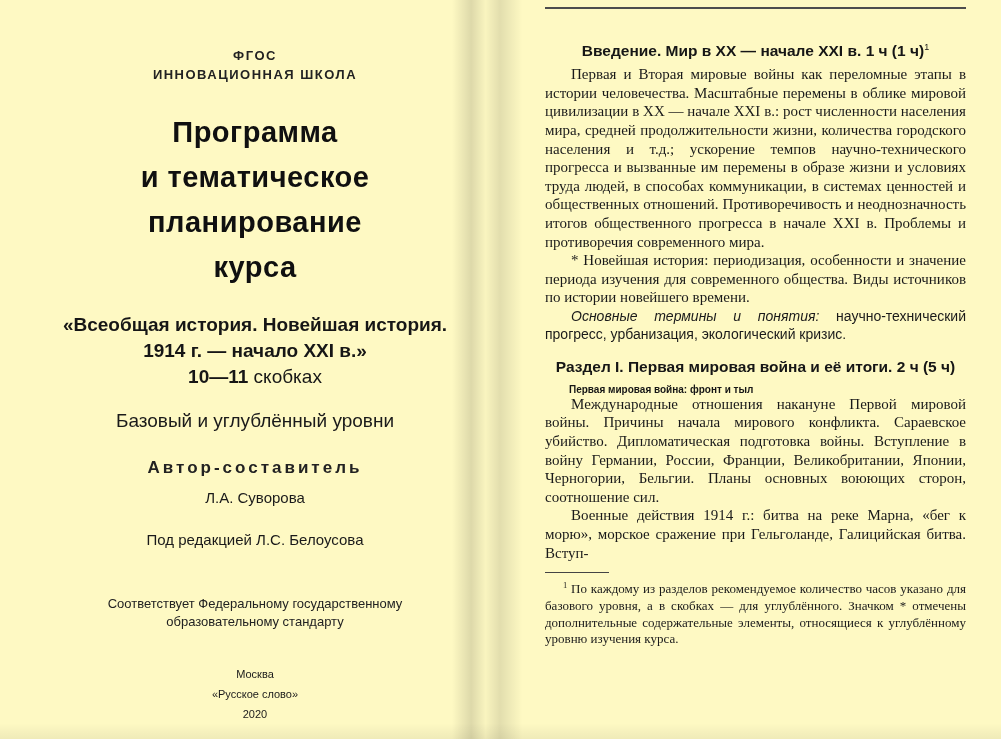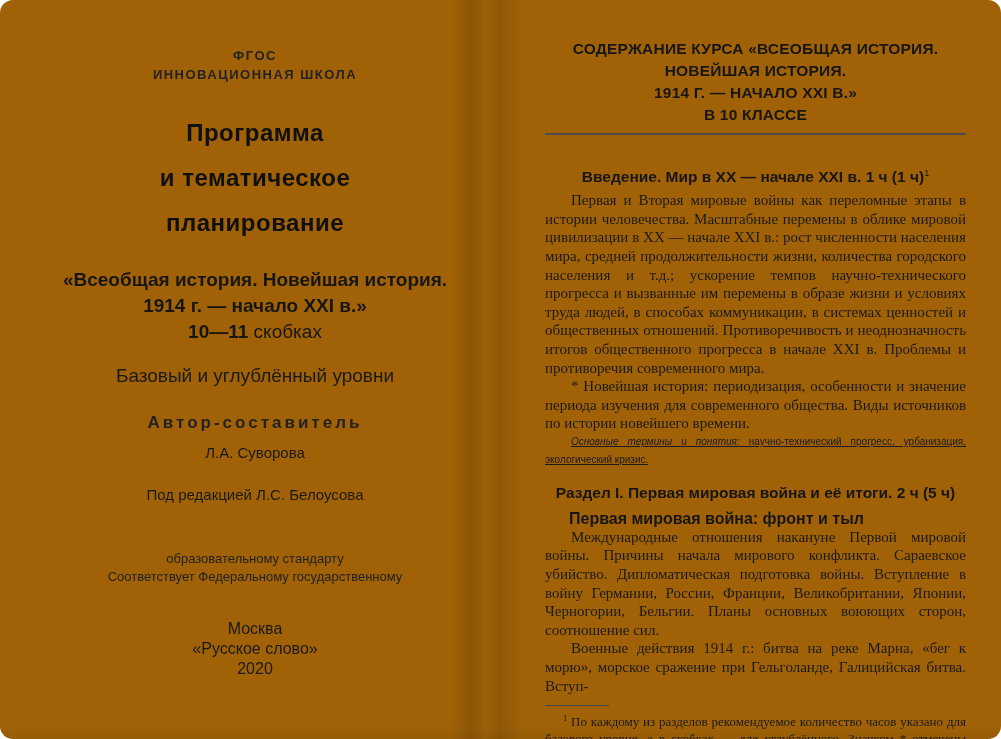--- a/index.html
+++ b/index.html
@@ -1,49 +1,49 @@
 <!DOCTYPE html>
 <html><head>
 <meta charset="utf-8">
 <style>
   html,body{margin:0;padding:0;background:#ffffff;}
-  .book{position:relative;width:1001px;height:739px;background:#a16207;overflow:hidden;
-        font-family:"Liberation Sans",sans-serif;color:#1c1c1c;border-radius:13px;}
+  .book{position:relative;width:1001px;height:739px;background:#fef9c3;overflow:hidden;
+        font-family:"Liberation Sans",sans-serif;color:#1c1c1c;}
   
   .spine-shadow{position:absolute;left:452px;top:0;width:80px;height:739px;pointer-events:none;
         background:linear-gradient(to right,rgba(0,0,0,0) 0%,rgba(0,0,0,0.13) 24%,
                    rgba(0,0,0,0.02) 42%,rgba(0,0,0,0.11) 60%,rgba(0,0,0,0) 88%);}
   .bottom-edge{position:absolute;left:0;bottom:0;width:1001px;height:16px;pointer-events:none;
         background:linear-gradient(to bottom,rgba(0,0,0,0),rgba(0,0,0,0.06));}
   
   .left-page{position:absolute;left:30px;top:0;width:450px;height:739px;text-align:center;}
   .imprint-top{padding-top:46px;font-size:13px;font-weight:bold;letter-spacing:1.5px;line-height:19px;color:#222;}
-  .book-title{margin-top:26px;font-size:24px;font-weight:bold;line-height:45px;color:#101010;letter-spacing:0.5px;}
+  .book-title{margin-top:26px;font-size:29px;font-weight:bold;line-height:45px;color:#101010;letter-spacing:0.5px;}
   .subtitle{margin-top:22px;font-size:19px;font-weight:bold;line-height:26px;color:#161616;}
   .subtitle .reg{font-weight:normal;}
   .level-line{margin-top:20px;font-size:19px;font-weight:normal;color:#1a1a1a;}
   .author-label{margin-top:26px;font-size:17px;font-weight:bold;letter-spacing:3px;color:#222;}
   .author-name{margin-top:11px;font-size:15px;color:#1a1a1a;}
   .editor-line{margin-top:25px;font-size:15px;color:#1a1a1a;}
   .compliance{margin-top:47px;font-size:13px;line-height:18px;color:#222;}
-  .imprint-bottom{margin-top:33px;font-size:16px;line-height:20px;color:#1a1a1a;}
+  .imprint-bottom{margin-top:33px;font-size:11px;line-height:20px;color:#1a1a1a;}
   
   .right-page{position:absolute;left:545px;top:0;width:421px;height:739px;}
   .course-header{padding-top:38px;text-align:center;font-size:15.5px;font-weight:bold;
         line-height:22px;color:#161616;letter-spacing:0.2px;}
   .header-rule{border:0;border-top:2px solid #4d4d4d;margin:7px 0 0 0;width:100%;}
   .section-heading{margin-top:33px;text-align:center;font-size:15.5px;font-weight:bold;color:#161616;}
   .section-heading .hours{font-weight:bold;}
   .section-heading sup{font-weight:normal;font-size:9px;vertical-align:super;}
   .body-par{margin:0;font-family:"Liberation Serif",serif;font-size:15px;line-height:18.6px;
         color:#1a1a1a;text-align:justify;text-indent:26px;}
   .first-par{margin-top:5px;}
-  .terms-par{margin:0;font-size:10px;line-height:18.5px;color:#1a1a1a;text-align:justify;text-indent:26px;text-decoration:underline;}
+  .terms-par{margin:0;font-size:14px;line-height:18.5px;color:#1a1a1a;text-align:justify;text-indent:26px;}
   .terms-par .lbl{font-style:italic;}
-  .sub-heading{margin-top:8px;padding-left:24px;font-size:16px;font-weight:bold;color:#161616;}
+  .sub-heading{margin-top:8px;padding-left:24px;font-size:10px;font-weight:bold;color:#161616;}
   .section1-heading{margin-top:14px;}
   .footnote-block{margin-top:10px;}
   .footnote-rule{border:0;border-top:1.5px solid #444;width:64px;margin:0 0 4px 0;}
   .footnote-text{margin:0;font-family:"Liberation Serif",serif;font-size:13px;line-height:16.5px;
         color:#1a1a1a;text-align:justify;text-indent:18px;}
   .footnote-text sup{font-size:8.5px;}
 </style>
 </head>
 <body>
 
@@ -51,50 +51,45 @@
 
   <div class="left-page">
     <div class="imprint-top">
       <div>ФГОС</div>
       <div>ИННОВАЦИОННАЯ  ШКОЛА</div>
     </div>
     <div class="book-title">
       <div>Программа</div>
       <div>и тематическое</div>
       <div>планирование</div>
+      <div>курса</div>
     </div>
     <div class="subtitle">
       <div>«Всеобщая история. Новейшая история.</div>
       <div>1914 г. — начало XXI в.»</div>
       <div><span>10—11</span><span class="reg"> скобках</span></div>
     </div>
     <div class="level-line">Базовый и углублённый уровни</div>
     <div class="author-label">Автор-составитель</div>
     <div class="author-name">Л.А. Суворова</div>
     <div class="editor-line">Под редакцией Л.С. Белоусова</div>
     <div class="compliance">
+      <div>Соответствует Федеральному государственному</div>
       <div>образовательному стандарту</div>
-      <div>Соответствует Федеральному государственному</div>
     </div>
     <div class="imprint-bottom">
       <div>Москва</div>
       <div>«Русское слово»</div>
       <div>2020</div>
     </div>
   </div>
 
   <div class="spine-shadow"></div>
 
   <div class="right-page">
-    <div class="course-header">
-      <div>СОДЕРЖАНИЕ КУРСА «ВСЕОБЩАЯ ИСТОРИЯ.</div>
-      <div>НОВЕЙШАЯ ИСТОРИЯ.</div>
-      <div>1914 Г. — НАЧАЛО XXI В.»</div>
-      <div>В 10 КЛАССЕ</div>
-    </div>
     <hr class="header-rule">
 
     <div class="section-heading"><span>Введение. Мир в XX — начале XXI в.</span><span class="hours"> 1 ч (1 ч)</span><sup>1</sup></div>
 
     <p class="body-par first-par">Первая и Вторая мировые войны как переломные этапы в истории человечества. Масштабные перемены в облике мировой цивилизации в XX — начале XXI в.: рост численности населения мира, средней продолжительности жизни, количества городского населения и т.д.; ускорение темпов научно-технического прогресса и вызванные им перемены в образе жизни и условиях труда людей, в способах коммуникации, в системах ценностей и общественных отношений. Противоречивость и неоднозначность итогов общественного прогресса в начале XXI в. Проблемы и противоречия современного мира.</p>
     <p class="body-par">* Новейшая история: периодизация, особенности и значение периода изучения для современного общества. Виды источников по истории новейшего времени.</p>
     <p class="terms-par"><span class="lbl">Основные термины и понятия:</span><span> научно-технический прогресс, урбанизация, экологический кризис.</span></p>
 
     <div class="section-heading section1-heading"><span>Раздел I. Первая мировая война и её итоги.</span><span class="hours"> 2 ч (5 ч)</span></div>
 

